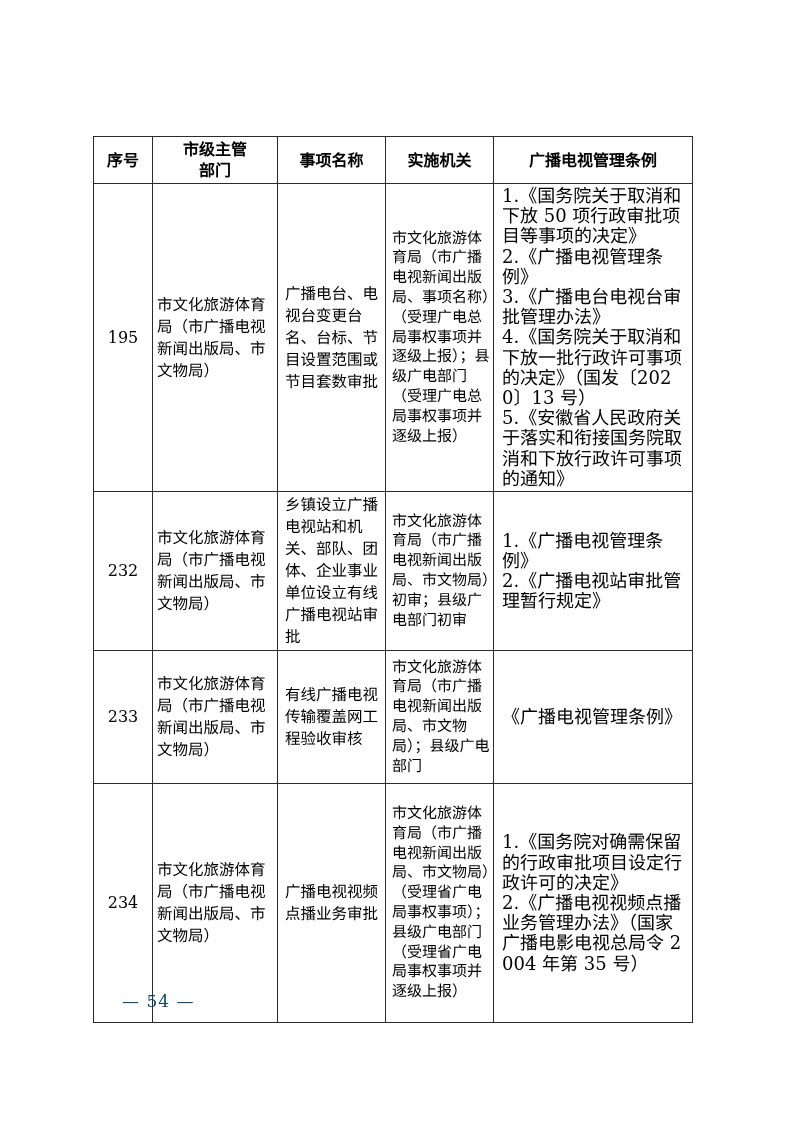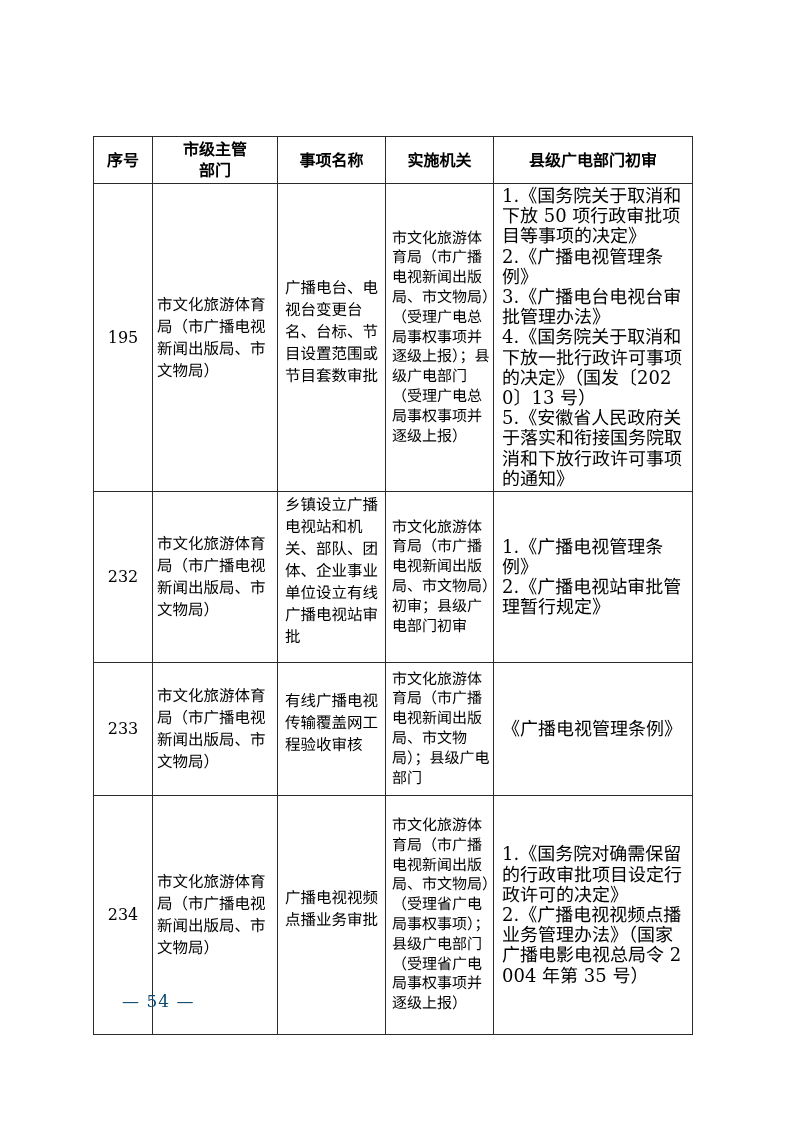--- a/index.html
+++ b/index.html
@@ -55,21 +55,21 @@
   }
   td.cell-dept {
     font-size: 15.5px;
     line-height: 22px;
     padding: 2px 5px 2px 4px;
     text-align: left;
   }
   td.cell-item {
     font-size: 15.5px;
     line-height: 22px;
-    padding: 2px 4px 14px 7px;
+    padding: 2px 4px 2px 7px;
     text-align: left;
   }
   td.cell-agency {
     font-size: 15px;
     line-height: 19.8px;
     padding: 2px 3px 2px 6px;
     text-align: left;
   }
   td.cell-basis {
     font-size: 18px;
@@ -101,29 +101,29 @@
       <col style="width:108px">
       <col style="width:199px">
     </colgroup>
     <thead>
       <tr class="header-row">
         <th>序号</th>
         <th>市级主管
 部门</th>
         <th>事项名称</th>
         <th>实施机关</th>
-        <th>县级广电部门初审</th>
+        <th>广播电视管理条例</th>
       </tr>
     </thead>
     <tbody>
       <tr class="row-h-231">
         <td class="cell-no">195</td>
         <td class="cell-dept">市文化旅游体育局（市广播电视新闻出版局、市文物局）</td>
         <td class="cell-item">广播电台、电视台变更台名、台标、节目设置范围或节目套数审批</td>
-        <td class="cell-agency">市文化旅游体育局（市广播电视新闻出版局、市文物局）（受理广电总局事权事项并逐级上报）；县级广电部门（受理广电总局事权事项并逐级上报）</td>
+        <td class="cell-agency">市文化旅游体育局（市广播电视新闻出版局、事项名称）（受理广电总局事权事项并逐级上报）；县级广电部门（受理广电总局事权事项并逐级上报）</td>
         <td class="cell-basis">1.《国务院关于取消和下放 50 项行政审批项目等事项的决定》
 2.《广播电视管理条例》
 3.《广播电台电视台审批管理办法》
 4.《国务院关于取消和下放一批行政许可事项的决定》（国发〔2020〕13 号）
 5.《安徽省人民政府关于落实和衔接国务院取消和下放行政许可事项的通知》</td>
       </tr>
       <tr class="row-h-232">
         <td class="cell-no">232</td>
         <td class="cell-dept">市文化旅游体育局（市广播电视新闻出版局、市文物局）</td>
         <td class="cell-item">乡镇设立广播电视站和机关、部队、团体、企业事业单位设立有线广播电视站审批</td>

